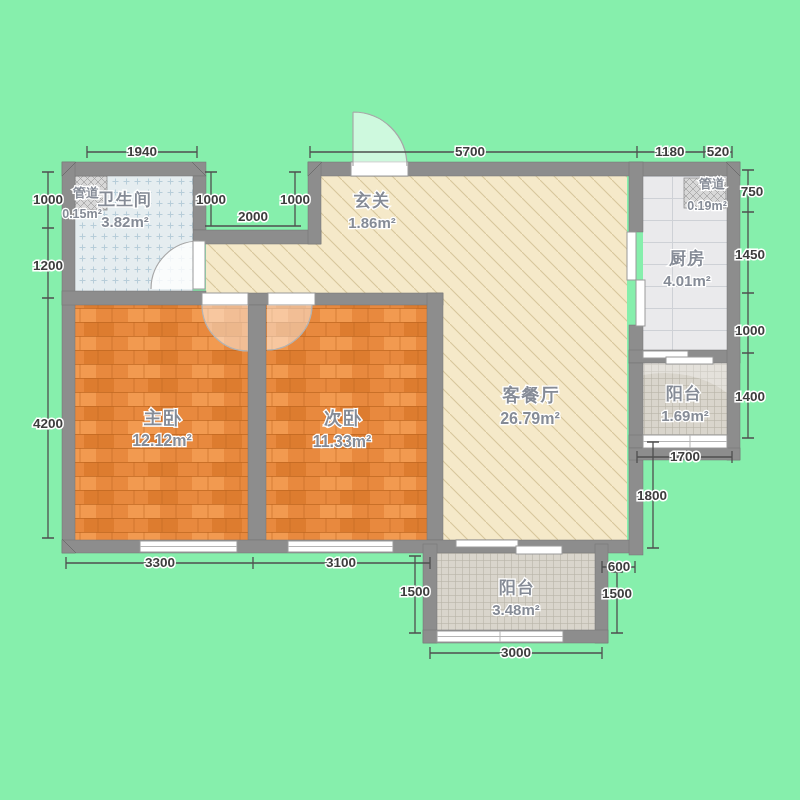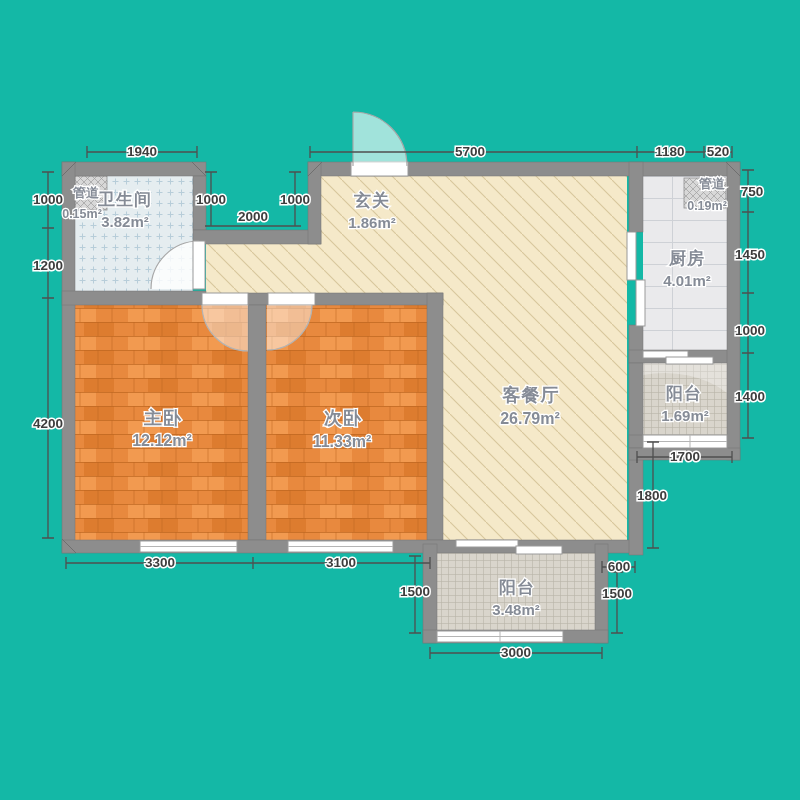--- a/index.html
+++ b/index.html
@@ -1,16 +1,16 @@
 <!DOCTYPE html>
 <html><head>
 <meta charset="utf-8">
 <style>
   html,body{margin:0;padding:0;background:#ffffff;}
-  #stage{position:relative;width:800px;height:800px;background:#14b8a6;overflow:hidden;
+  #stage{position:relative;width:800px;height:800px;background:#86efac;overflow:hidden;
          font-family:"Liberation Sans","DejaVu Sans",sans-serif;}
   svg{display:block;}
   text.dim{font:bold 13.5px "Liberation Sans","DejaVu Sans",sans-serif;fill:#3d3d3d;
            paint-order:stroke;stroke:#ffffff;stroke-width:3px;text-anchor:middle;}
   text.room{font:bold 17px "Liberation Sans","DejaVu Sans",sans-serif;fill:#858b96;
             paint-order:stroke;stroke:#ffffff;stroke-width:2.6px;text-anchor:middle;letter-spacing:1px;}
   text.room-lg{font-size:18px;}
   text.room-sm{font-size:13px;letter-spacing:0;}
   text.area{font:bold 15px "Liberation Sans","DejaVu Sans",sans-serif;fill:#858b96;
             paint-order:stroke;stroke:#ffffff;stroke-width:2.4px;text-anchor:middle;}

